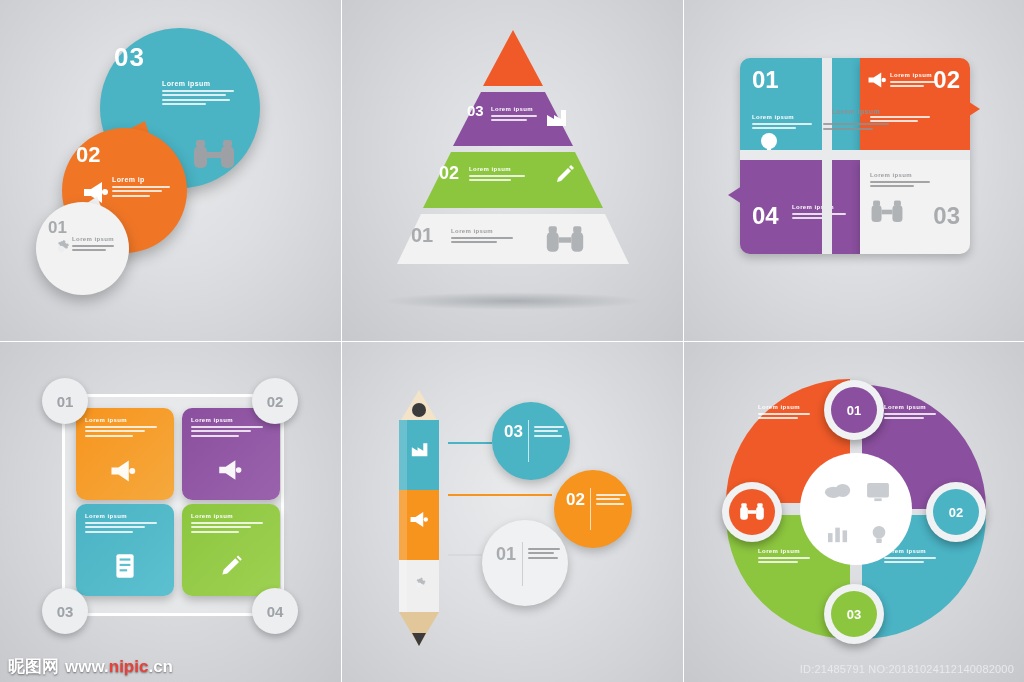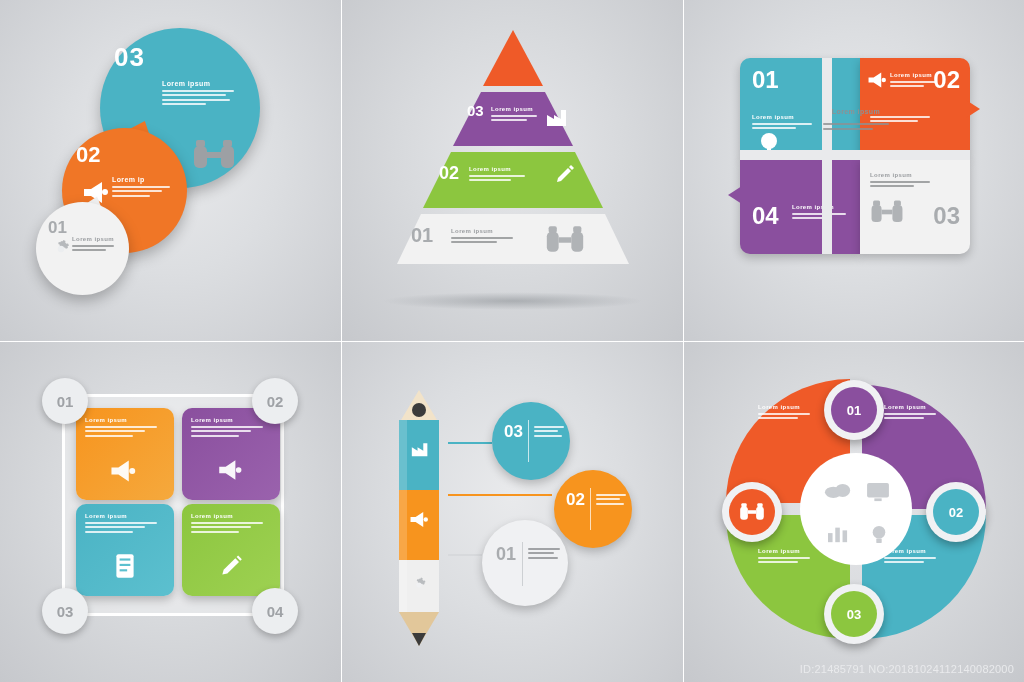--- a/index.html
+++ b/index.html
@@ -568,14 +568,18 @@
     <div style="position:absolute;left:74px;top:62px;width:58px;color:#fff;">
       <span class="ttl" style="font-size:6px">Lorem ipsum</span>
       <span class="lorem"><i class="l" style="width:52px"></i><i class="l" style="width:40px"></i></span>
     </div>
   </div>
 
   <div class="seam" style="left:341px;top:0;width:1px;height:682px;"></div>
   <div class="seam" style="left:683px;top:0;width:1px;height:682px;"></div>
   <div class="seam" style="left:0;top:341px;width:1024px;height:1px;"></div>
 
+  <div class="wm">
+    <span class="cn">昵图网</span>
+    <span class="site"><span>www.</span><b>nipic</b><span>.cn</span></span>
+  </div>
   <div class="idtag">ID:21485791 NO:20181024112140082000</div>
 </div>
 
 </body></html>

